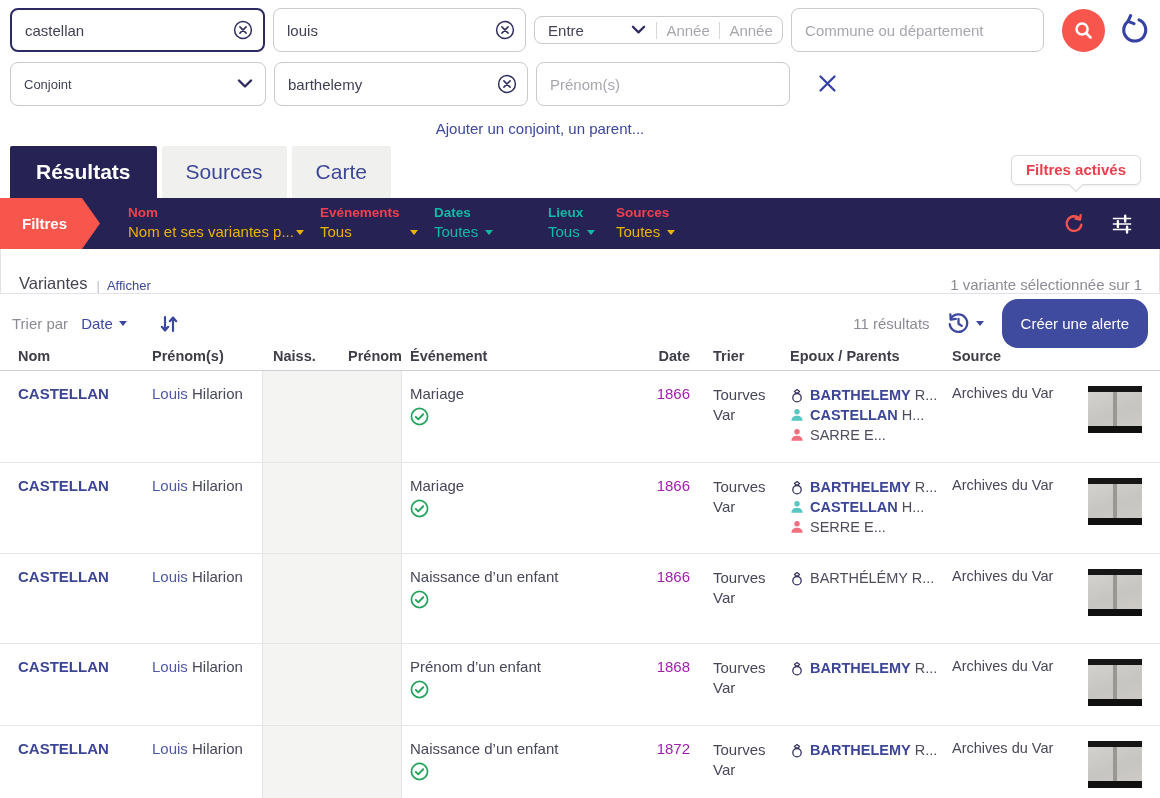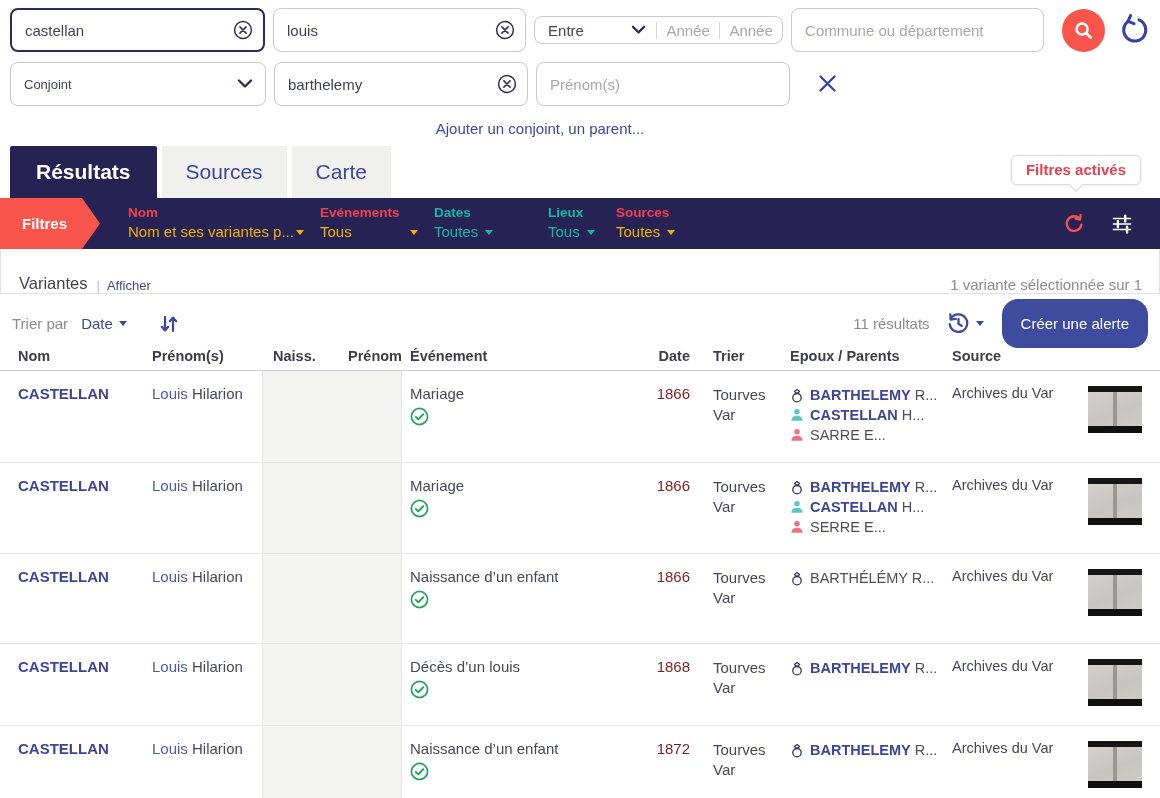--- a/index.html
+++ b/index.html
@@ -100,21 +100,21 @@
 
   .trow { border-top:1px solid #e6e6ea; }
   .trow:first-child { border-top:none; }
   .c { padding-top:14px; font-size:15px; }
   .c.nom a { color:#3d4695; font-weight:bold; }
   .c.prenom a { color:#4d59a8; }
   .c.prenom span { color:#47475a; }
   .c.graycell { background:#f4f4f3; border-left:1px solid #e5e5e5; border-right:1px solid #e5e5e5; padding:0; }
   .c.event { padding-left:8px; color:#47475a; }
   .c.event .chk { display:block; margin-top:5px; width:19px; height:19px; }
-  .c.date { text-align:right; color:#7f1d1d; }
+  .c.date { text-align:right; color:#a21caf; }
   .c.lieu { padding-left:23px; line-height:20px; color:#47475a; }
   .c.parents { padding-left:2px; }
   .pline { display:flex; align-items:center; height:20px; }
   .pline .picon { width:15px; height:15px; margin-right:5px; display:flex; flex:0 0 15px; }
   .pline a { color:#3d4695; font-weight:bold; font-size:14.5px; }
   .pline .pn { color:#4d4d5e; font-size:14.5px; }
   .pline .prest { color:#4d4d5e; font-size:14.5px; white-space:pre; }
   .c.source { padding-left:4px; font-size:14.5px; color:#47475a; }
   .c.thumbc { padding-top:15px; }
   .thumb { width:54px; height:47px; margin-left:4px; cursor:pointer;
@@ -438,21 +438,21 @@
       </div>
       <div class="c source">Archives du Var</div>
       <div class="c thumbc">
         <div class="thumb"></div>
       </div>
     </div>
     <div class="tgrid trow" style="min-height: 82px;">
       <div class="c nom"><a>CASTELLAN</a></div>
       <div class="c prenom"><a>Louis</a><span> Hilarion</span></div>
       <div class="c graycell"></div>
-      <div class="c event"><span>Décès d’un louis</span><span class="chk"><svg width="19" height="19" viewBox="0 0 20 20">
+      <div class="c event"><span>Prénom d’un enfant</span><span class="chk"><svg width="19" height="19" viewBox="0 0 20 20">
             <circle cx="10" cy="10" r="8.5" fill="none" stroke="#23a35c" stroke-width="1.8"></circle>
             <path d="M6.1 10.4l2.6 2.6 5.2-5.4" fill="none" stroke="#23a35c" stroke-width="2" stroke-linecap="round" stroke-linejoin="round"></path>
           </svg></span></div>
       <div class="c date">1868</div>
       <div class="c lieu">Tourves<br>Var</div>
       <div class="c parents">
         <div class="pline">
           <span class="picon">
             <svg width="14" height="15" viewBox="0 0 16 17">
               <circle cx="8" cy="11" r="4.8" fill="none" stroke="#35345f" stroke-width="1.5"></circle>

